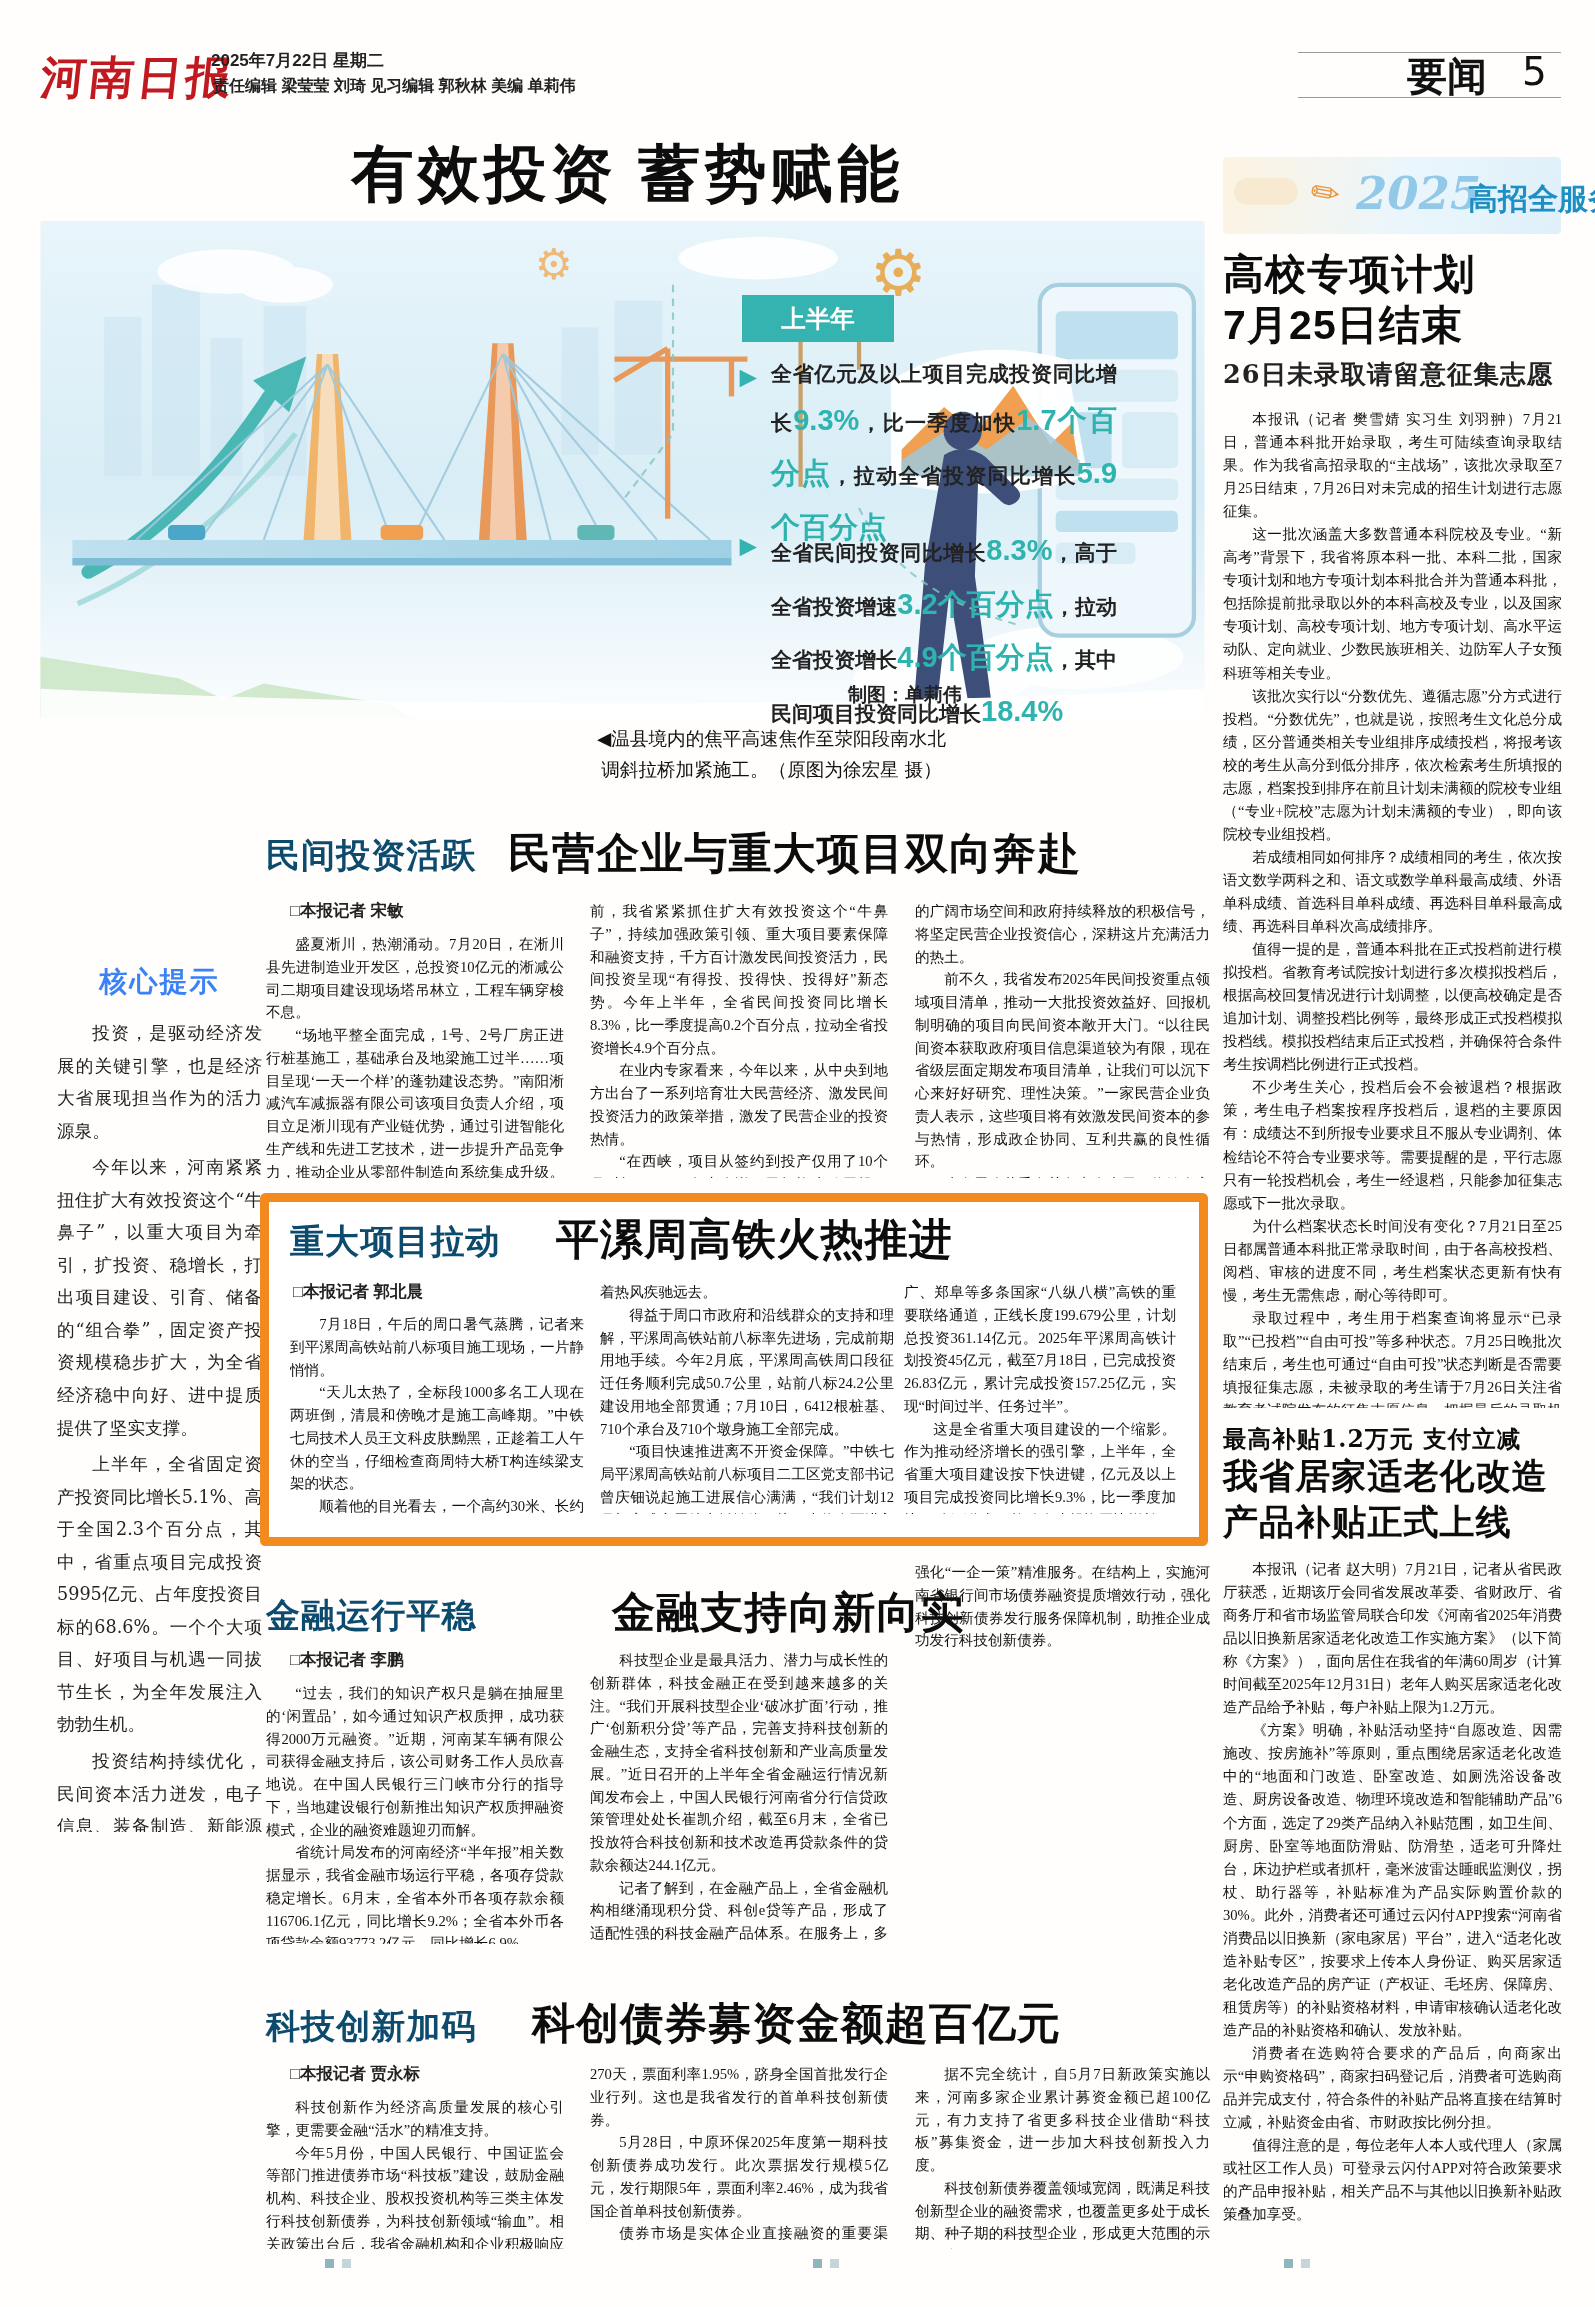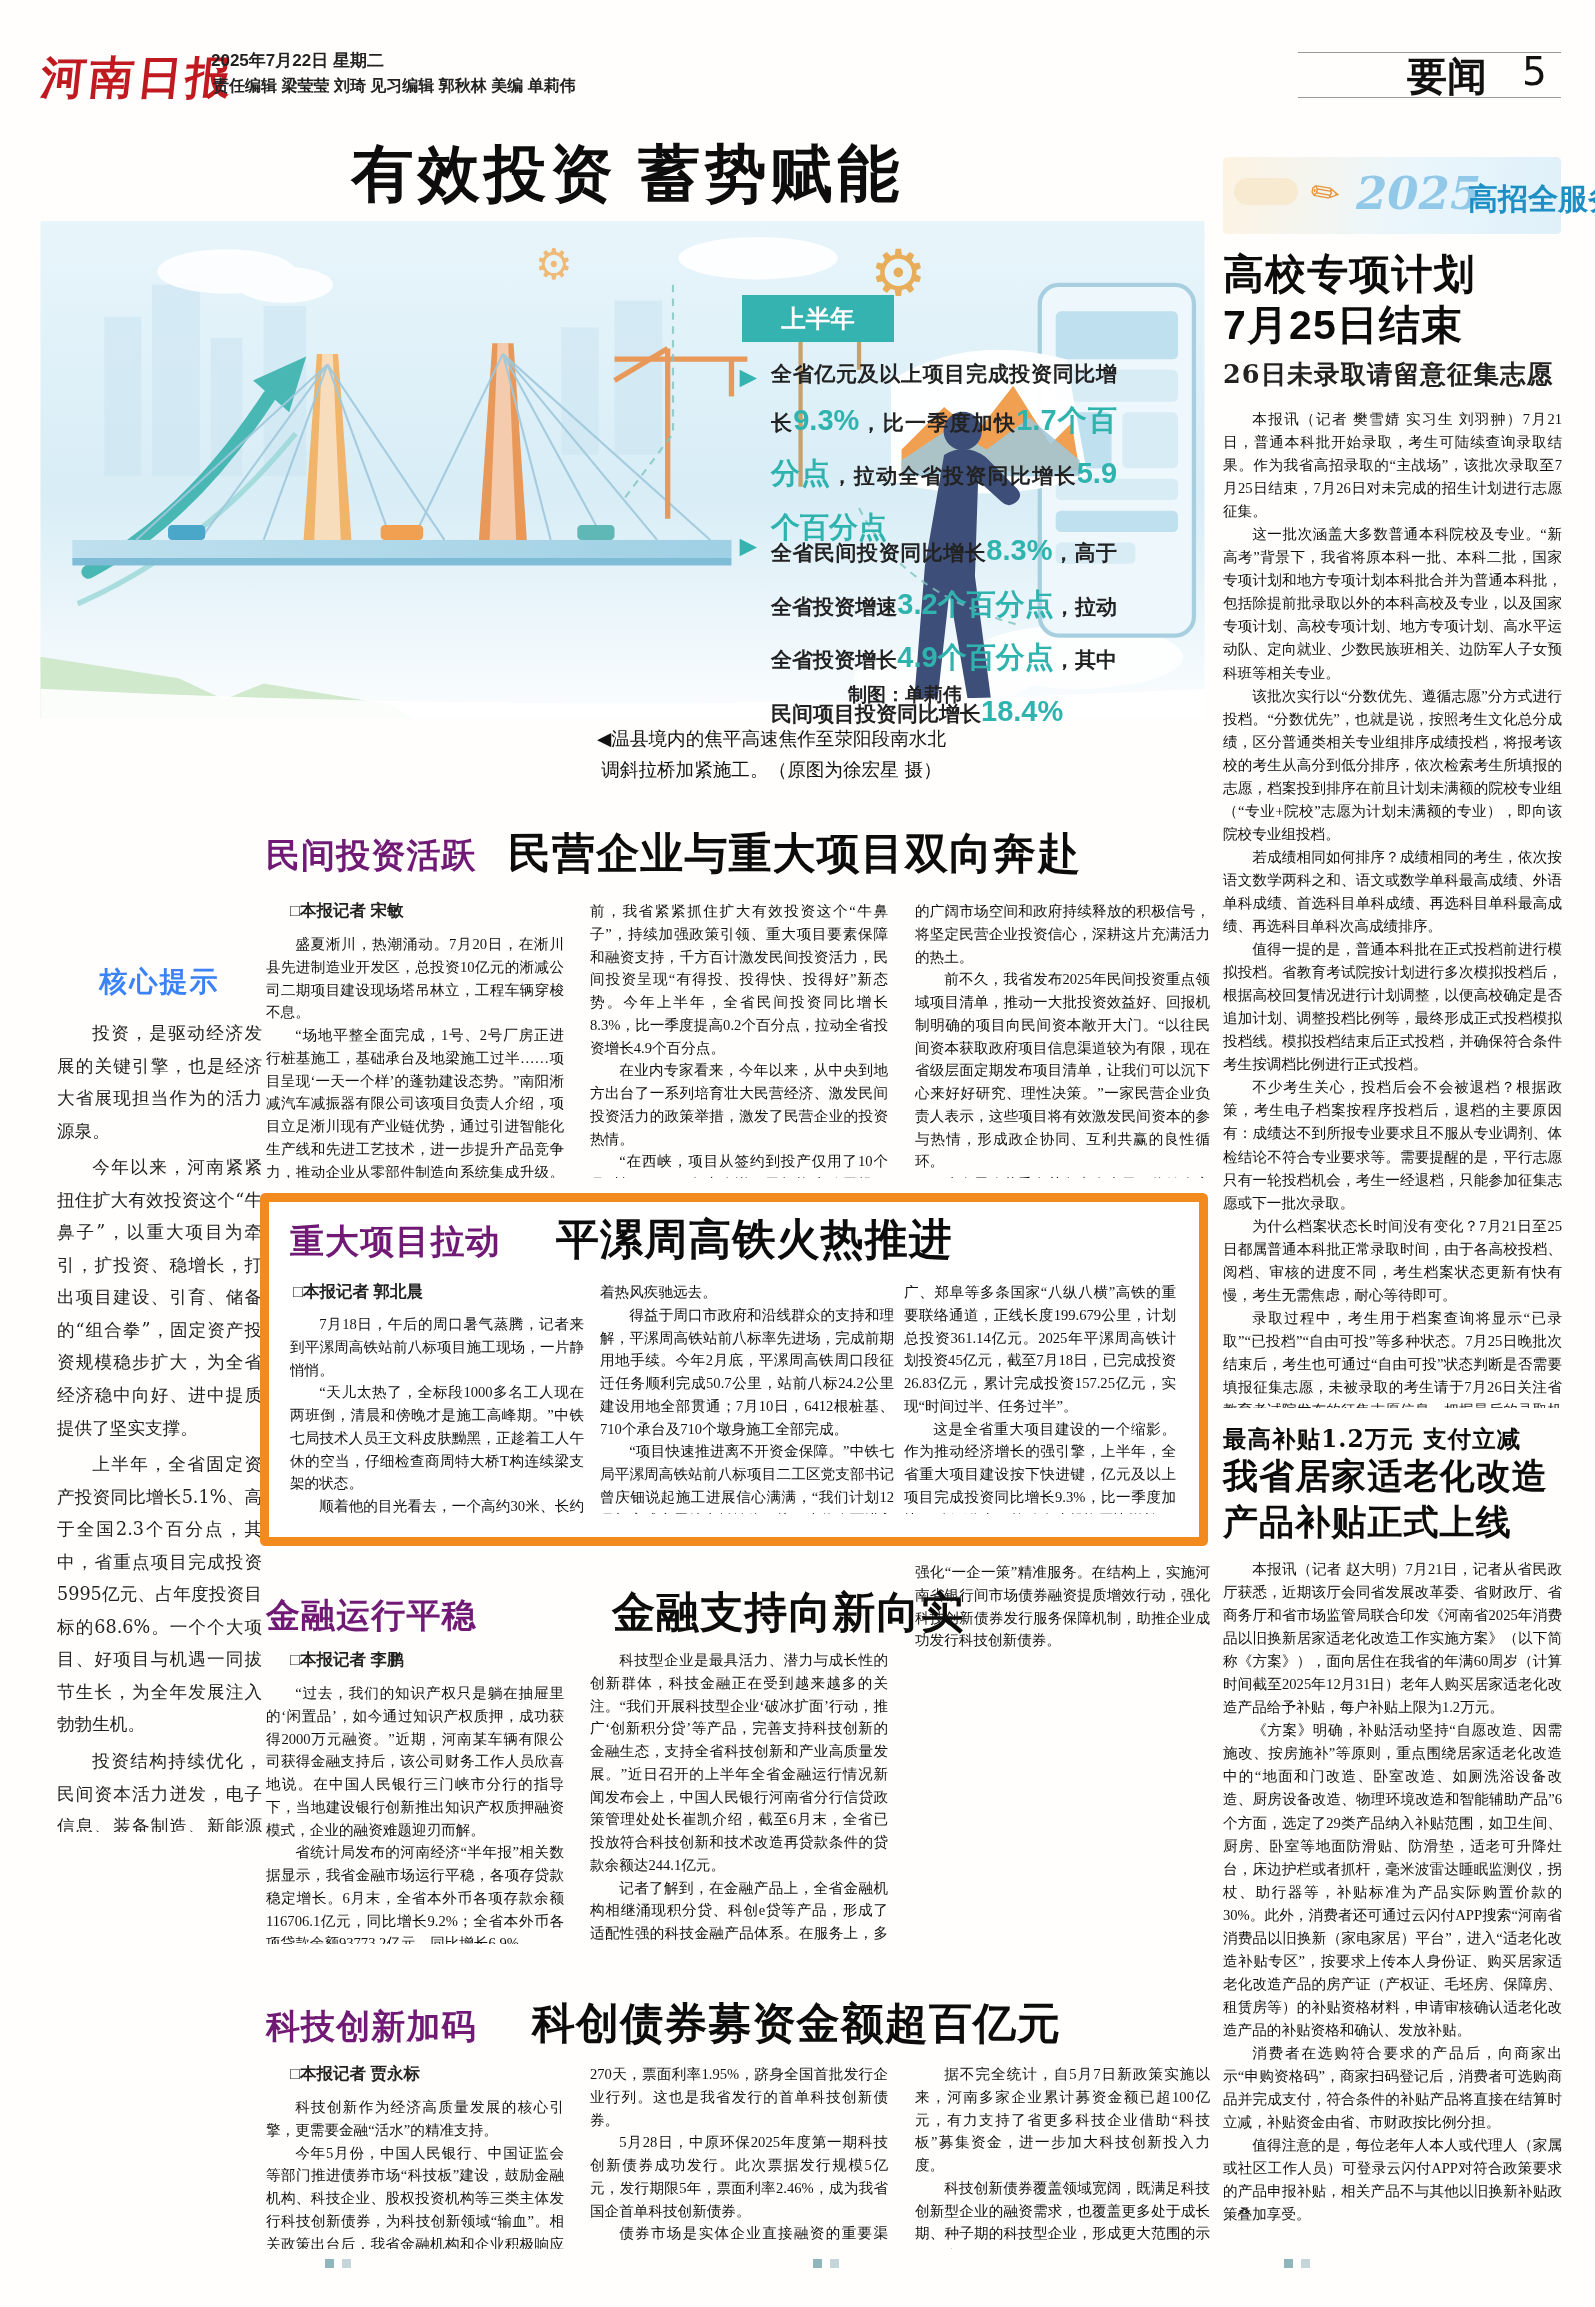--- a/index.html
+++ b/index.html
@@ -25,21 +25,21 @@
   .stat .num{color:#2fb3af;font-size:29px;font-weight:900;}
   .stat-marker{color:#35b3b0;font-size:21px;position:absolute;left:-31px;top:3.2px;}
   .credit{font-family:"Liberation Sans",sans-serif;font-size:19px;font-weight:bold;color:#222;}
   .caption{font-family:"DejaVu Serif",serif;font-size:18.6px;line-height:1.65;color:#111;text-align:center;}
   
   .corehint-title{font-family:"Liberation Sans",sans-serif;color:#3b82f6;font-weight:900;
         font-size:28px;text-align:center;letter-spacing:2.1px;}
   .corehint-body p{font-family:"DejaVu Serif",serif;font-size:17.6px;line-height:1.85;
         text-indent:2em;margin:4px;text-align:justify;color:#222;}
   
-  .kicker{font-family:Liberation Sans, sans-serif;color:#701a75;font-weight:bold;font-size:34px;letter-spacing:1.1px;}
+  .kicker{font-family:Liberation Sans, sans-serif;color:#0c4a6e;font-weight:bold;font-size:34px;letter-spacing:1.1px;}
   .art-title{font-family:"Liberation Sans",sans-serif;font-weight:900;color:#0c0c0c;font-size:43px;letter-spacing:1.1px;}
   .byline{font-family:"Liberation Sans",sans-serif;font-size:16.5px;font-weight:bold;color:#222;}
   .col{overflow:hidden;}
   .col p{font-size:14.6px;line-height:1.56;text-indent:2em;margin:0;text-align:justify;color:#111;}
   .col.cont p:first-child{text-indent:0;}
   .orange-box{border:9.6px solid #f28a1e;border-radius:5.3px;background:#fff;}
   
   .badge{background:linear-gradient(100deg,#fdf3e2 0%,#eaf6fc 55%,#dff0f9 100%);border-radius:4.3px;}
   .badge-year{font-family:"DejaVu Serif",serif;font-style:italic;font-weight:bold;
         color:#93c9e8;font-size:45px;}

